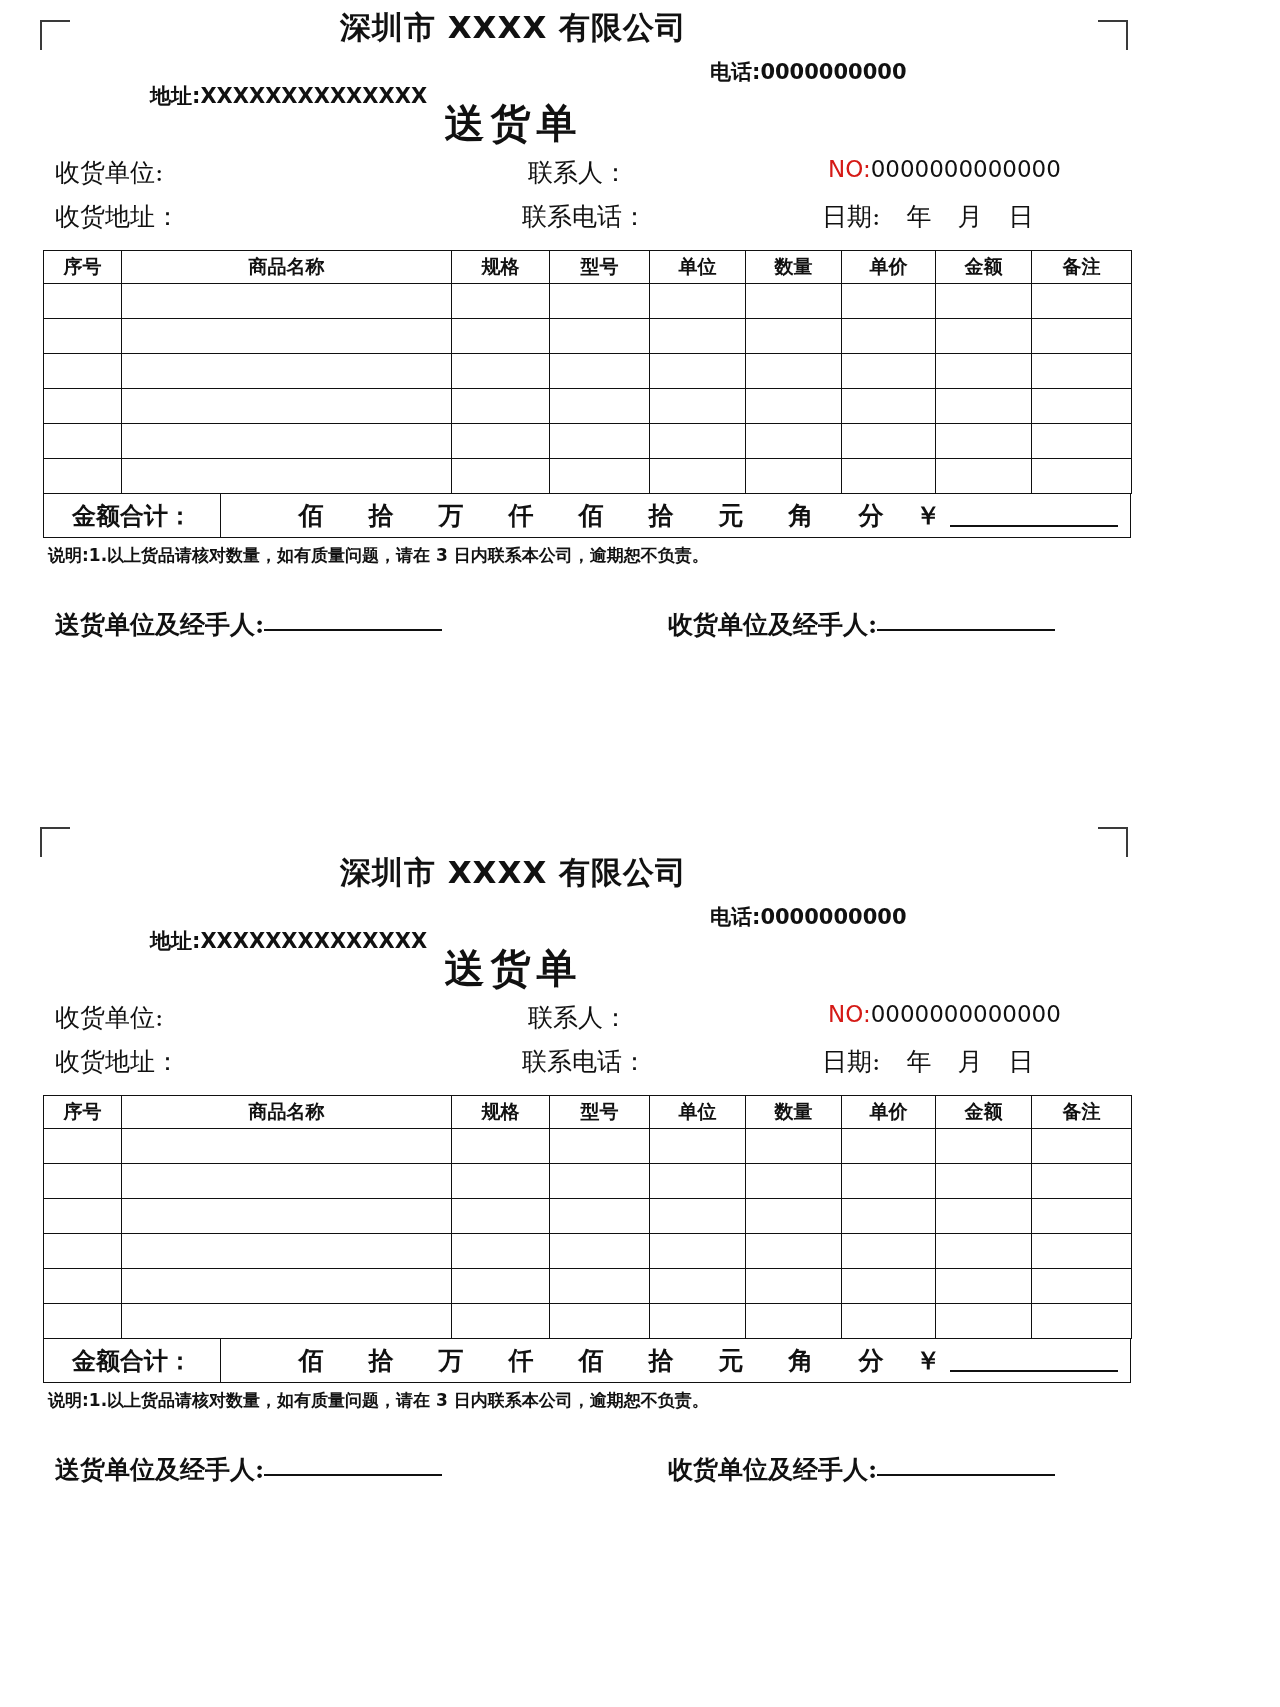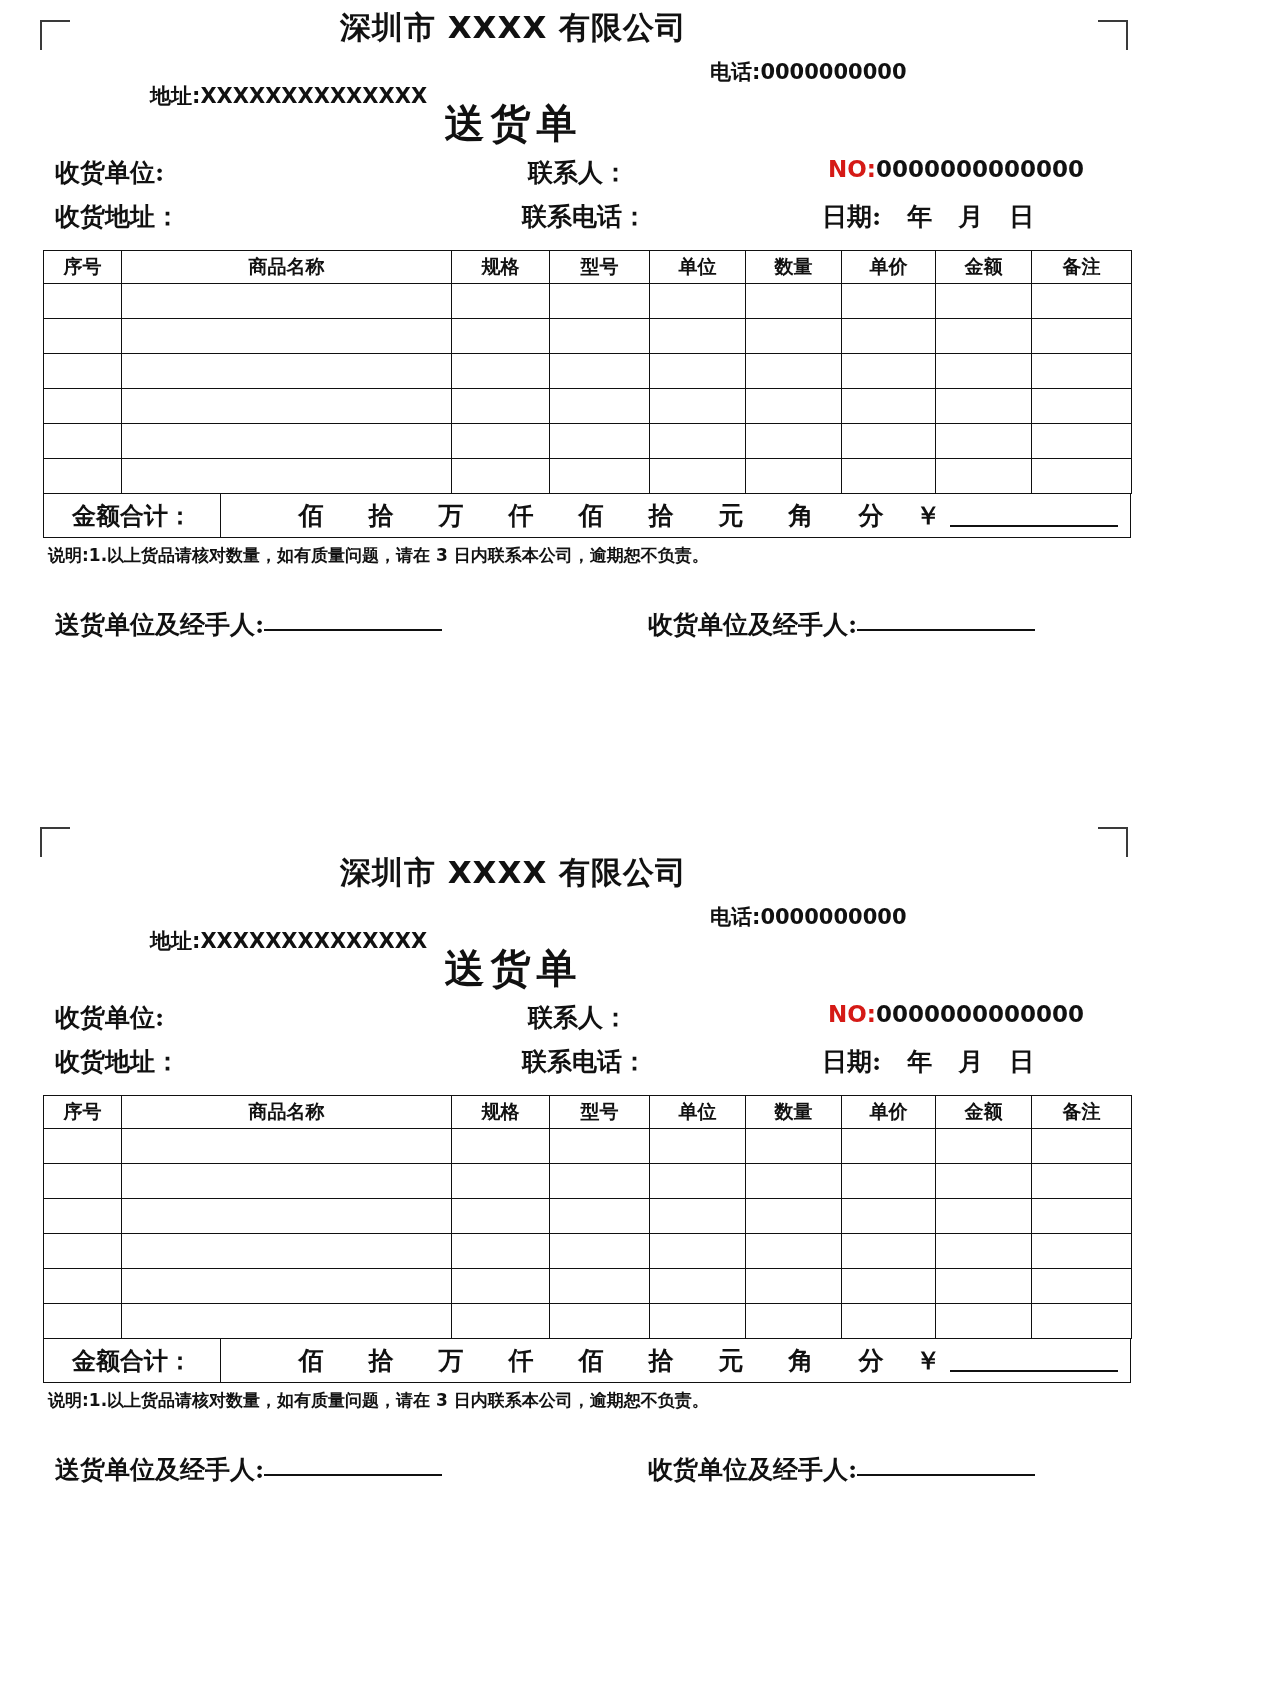--- a/index.html
+++ b/index.html
@@ -50,21 +50,21 @@
     letter-spacing:6px;
     margin-top:4px;
     line-height:1.15;
     font-family:"DejaVu Serif","Liberation Serif",serif;
   }
 
   .field-row{
     position:relative;
     height:44px;
     font-size:25px;
-    font-weight:bold;
+    font-weight:normal;
     font-family:"DejaVu Serif","Liberation Serif",serif;
   }
   .field-row > span{position:absolute; top:0; white-space:nowrap;}
   .f-unit{left:55px;}
   .f-contact{left:528px;}
   .f-no{left:828px; color:#d51a16; font-family:"DejaVu Sans","Liberation Sans",sans-serif; font-size:23px;}
   .f-no .num{color:#111;}
   .f-address{left:55px;}
   .f-phone{left:522px;}
   .f-date{left:822px;}
@@ -149,21 +149,21 @@
 
   
   .signs{position:relative; height:48px; margin-top:14px;}
   .signs .s{
     position:absolute; top:0; white-space:nowrap;
     font-size:25px; font-weight:bold;
     font-family:"DejaVu Serif","Liberation Serif",serif;
     margin-top:27px;
   }
   .signs .s-left{left:55px;}
-  .signs .s-right{left:648px;}
+  .signs .s-right{left:668px;}
   .signs .line{
     display:inline-block; width:178px;
     border-bottom:2px solid #111; height:1px;
     vertical-align:2px;
   }
 </style>
 </head>
 <body>
 
 <div class="page">

